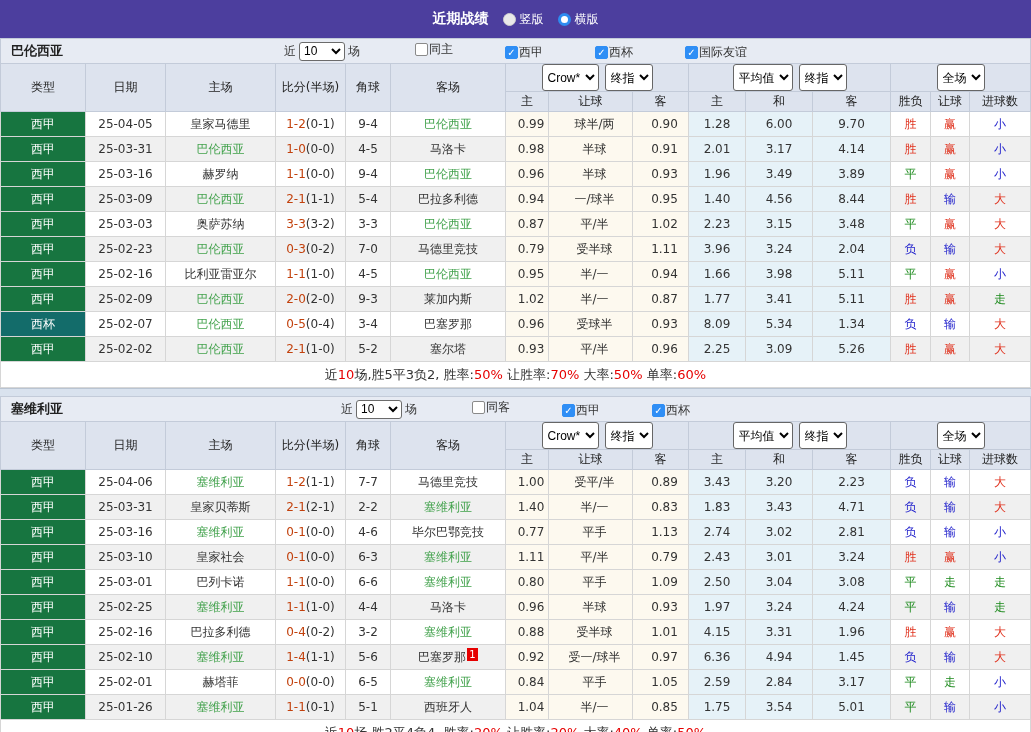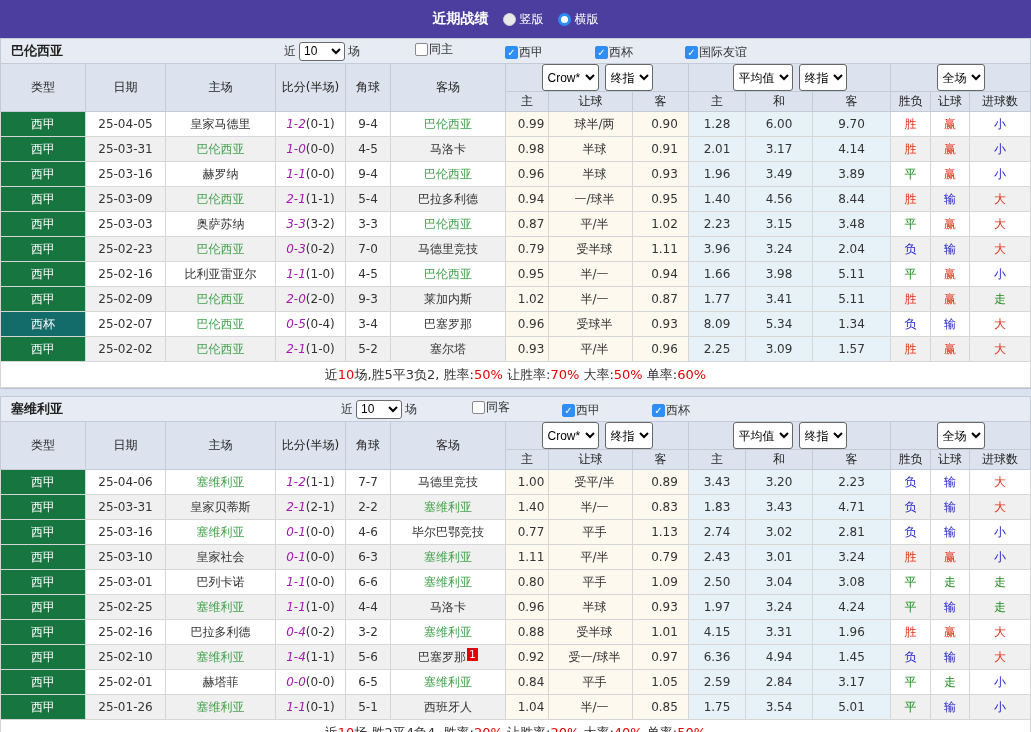--- a/index.html
+++ b/index.html
@@ -60,21 +60,21 @@
   tbody td {
     height:25px; text-align:center; border:1px solid #d6d6d6;
     background:#fff; overflow:hidden; white-space:nowrap;
   }
   tbody tr:nth-child(even) td { background:#f0f0f0; }
   td.league-liga { background:#177540 !important; color:#fff; }
   td.league-cup  { background:#136c6a !important; color:#fff; }
   td.crow { background:#fdf9ef !important;padding-left:8px; }
   td.avg  { background:#e6f2f8 !important; }
   td.team.focus { color:#42a24c; }
-  .ft { color:#a21caf;font-style:italic; }
+  .ft { color:#c2410c; }
   .ht { color:#333; }
   .c-red { color:#e0321e; }
   .c-blue { color:#2222cc; }
   .c-green { color:#1d8a1d; }
   .badge {
     display:inline-block; background:#e60000; color:#fff;
     font-size:10px; line-height:13px; min-width:11px; padding:0 1px;
     margin-left:1px; vertical-align:3px; text-align:center;
   }
   tfoot td {
@@ -339,21 +339,21 @@
           <td class="date">25-02-02</td>
           <td class="team focus">巴伦西亚</td>
           <td class="score"><span class="ft">2-1</span><span class="ht">(1-0)</span></td>
           <td class="corner">5-2</td>
           <td class="team"><span>塞尔塔</span></td>
           <td class="crow">0.93</td>
           <td class="crow">平/半</td>
           <td class="crow">0.96</td>
           <td class="avg">2.25</td>
           <td class="avg">3.09</td>
-          <td class="avg">1.57</td>
+          <td class="avg">5.26</td>
           <td class="res c-red">胜</td>
           <td class="res c-red">赢</td>
           <td class="res c-red">大</td>
         </tr>
       </tbody>
     <tfoot>
       <tr>
           <td colspan="15"><span><span>近</span><span class="red">10</span><span>场,胜5平3负2, 胜率:</span><span class="red">50%</span><span> 让胜率:</span><span class="red">70%</span><span> 大率:</span><span class="red">50%</span><span> 单率:</span><span class="red">60%</span></span></td>
         </tr>
     </tfoot>

